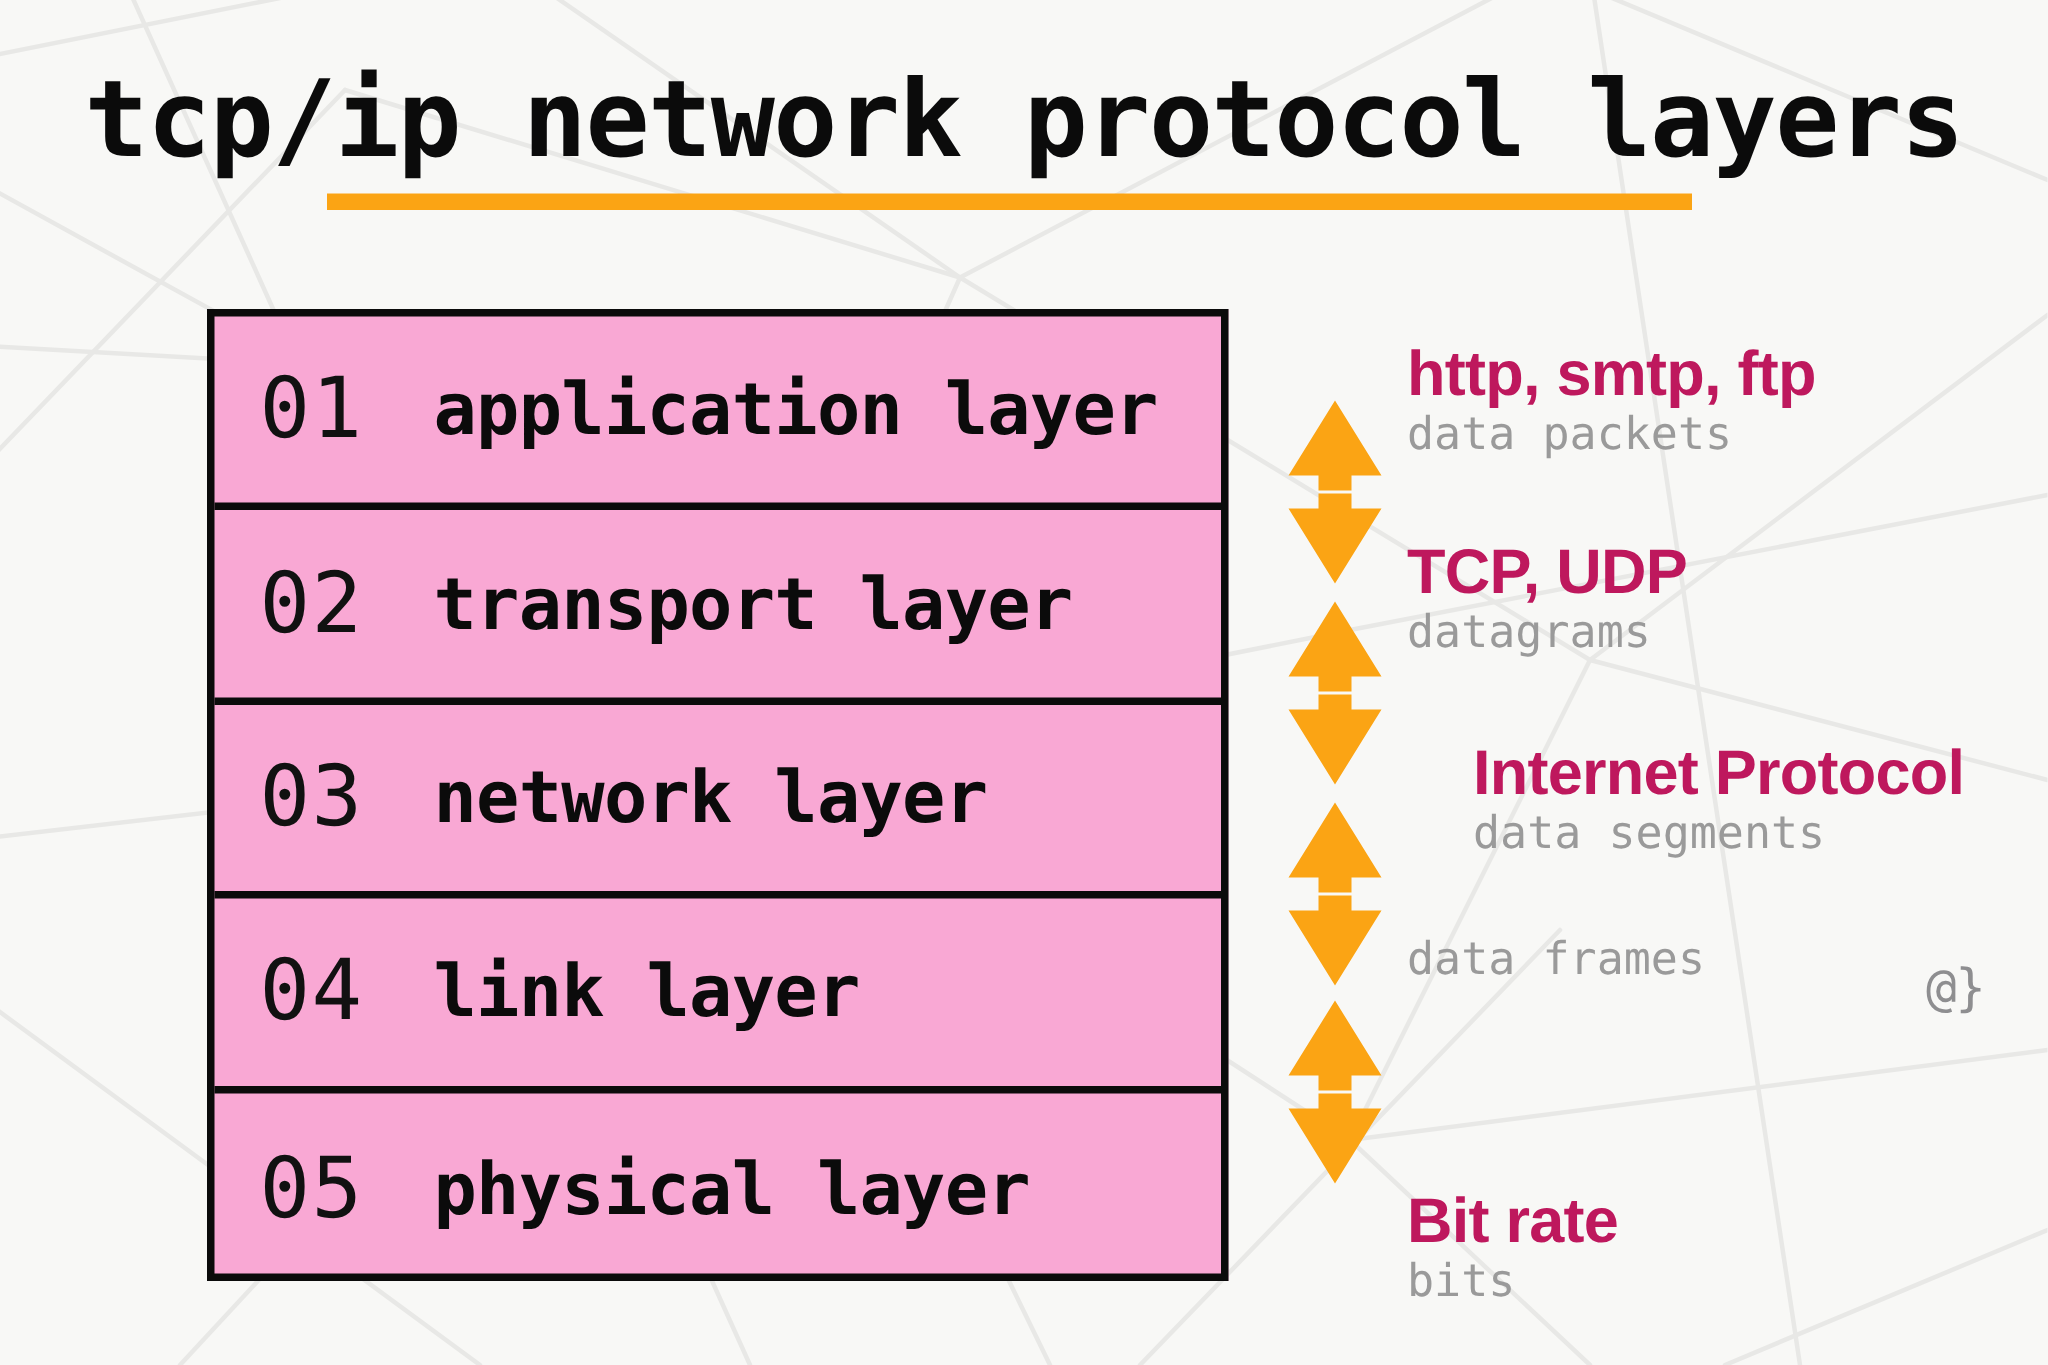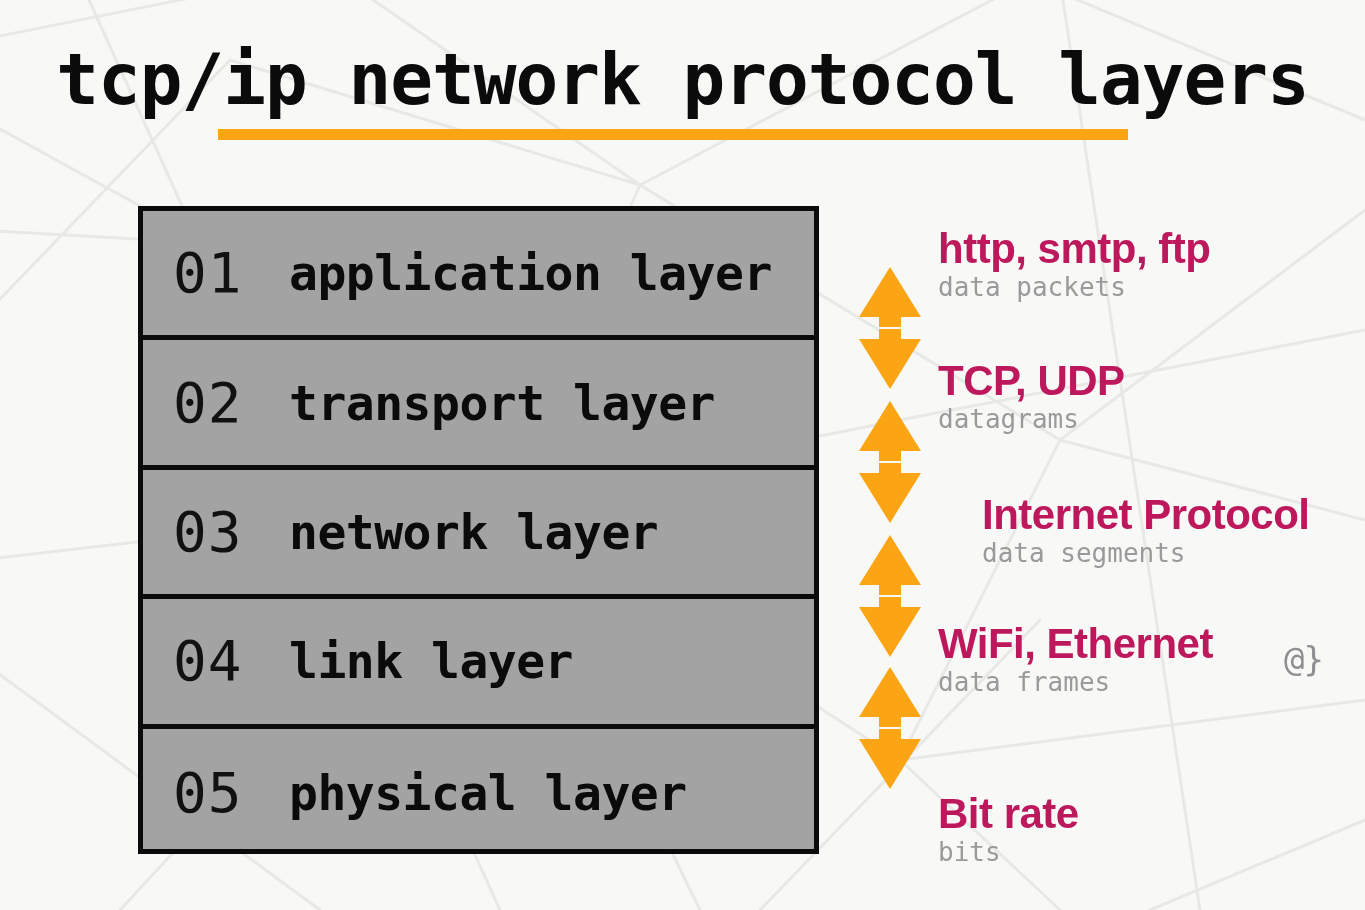--- a/index.html
+++ b/index.html
@@ -48,21 +48,21 @@
     width:910px; height:11px;
     background:#FBA414;
   }
 
   
   #layer-stack {
     position:absolute;
     left:138px; top:206px;
     width:681px; height:648px;
     border:5px solid #0b0b0b;
-    background:#a3a3a3;
+    background:#f9a8d4;
   }
   .layer-row {
     position:relative;
     height:129.4px;
     display:flex;
     align-items:center;
     border-bottom:5px solid #0b0b0b;
     background:transparent;
   }
   .layer-row:last-child { border-bottom:none; }
@@ -105,21 +105,21 @@
     font-weight:bold;
     font-size:42px;
     color:#be185d;
     letter-spacing:-0.5px;
     line-height:1.08;
     white-space:nowrap;
   }
   .ann-secondary {
     font-family:"DejaVu Sans Mono", monospace;
     font-weight:300;
-    font-size:26px;
+    font-size:30px;
     color:#9a9a9a;
     letter-spacing:0px;
     line-height:1.25;
     white-space:nowrap;
   }
 
   
   #corner-mark {
     position:absolute;
     right:42px; bottom:38px;
@@ -236,21 +236,20 @@
     <div class="ann-primary">TCP, UDP</div>
     <div class="ann-secondary">datagrams</div>
   </div>
 
   <div class="annotation" style="top:492px;margin-left:44px;">
     <div class="ann-primary">Internet Protocol</div>
     <div class="ann-secondary">data segments</div>
   </div>
 
   <div class="annotation" style="top:621px;">
-    <div class="ann-primary">WiFi, Ethernet</div>
     <div class="ann-secondary">data frames</div>
   </div>
 
   <div class="annotation" style="top:751px;margin-top:40px;">
     <div class="ann-primary">Bit rate</div>
     <div class="ann-secondary">bits</div>
   </div>
 
   <div id="corner-mark">@}</div>
 

